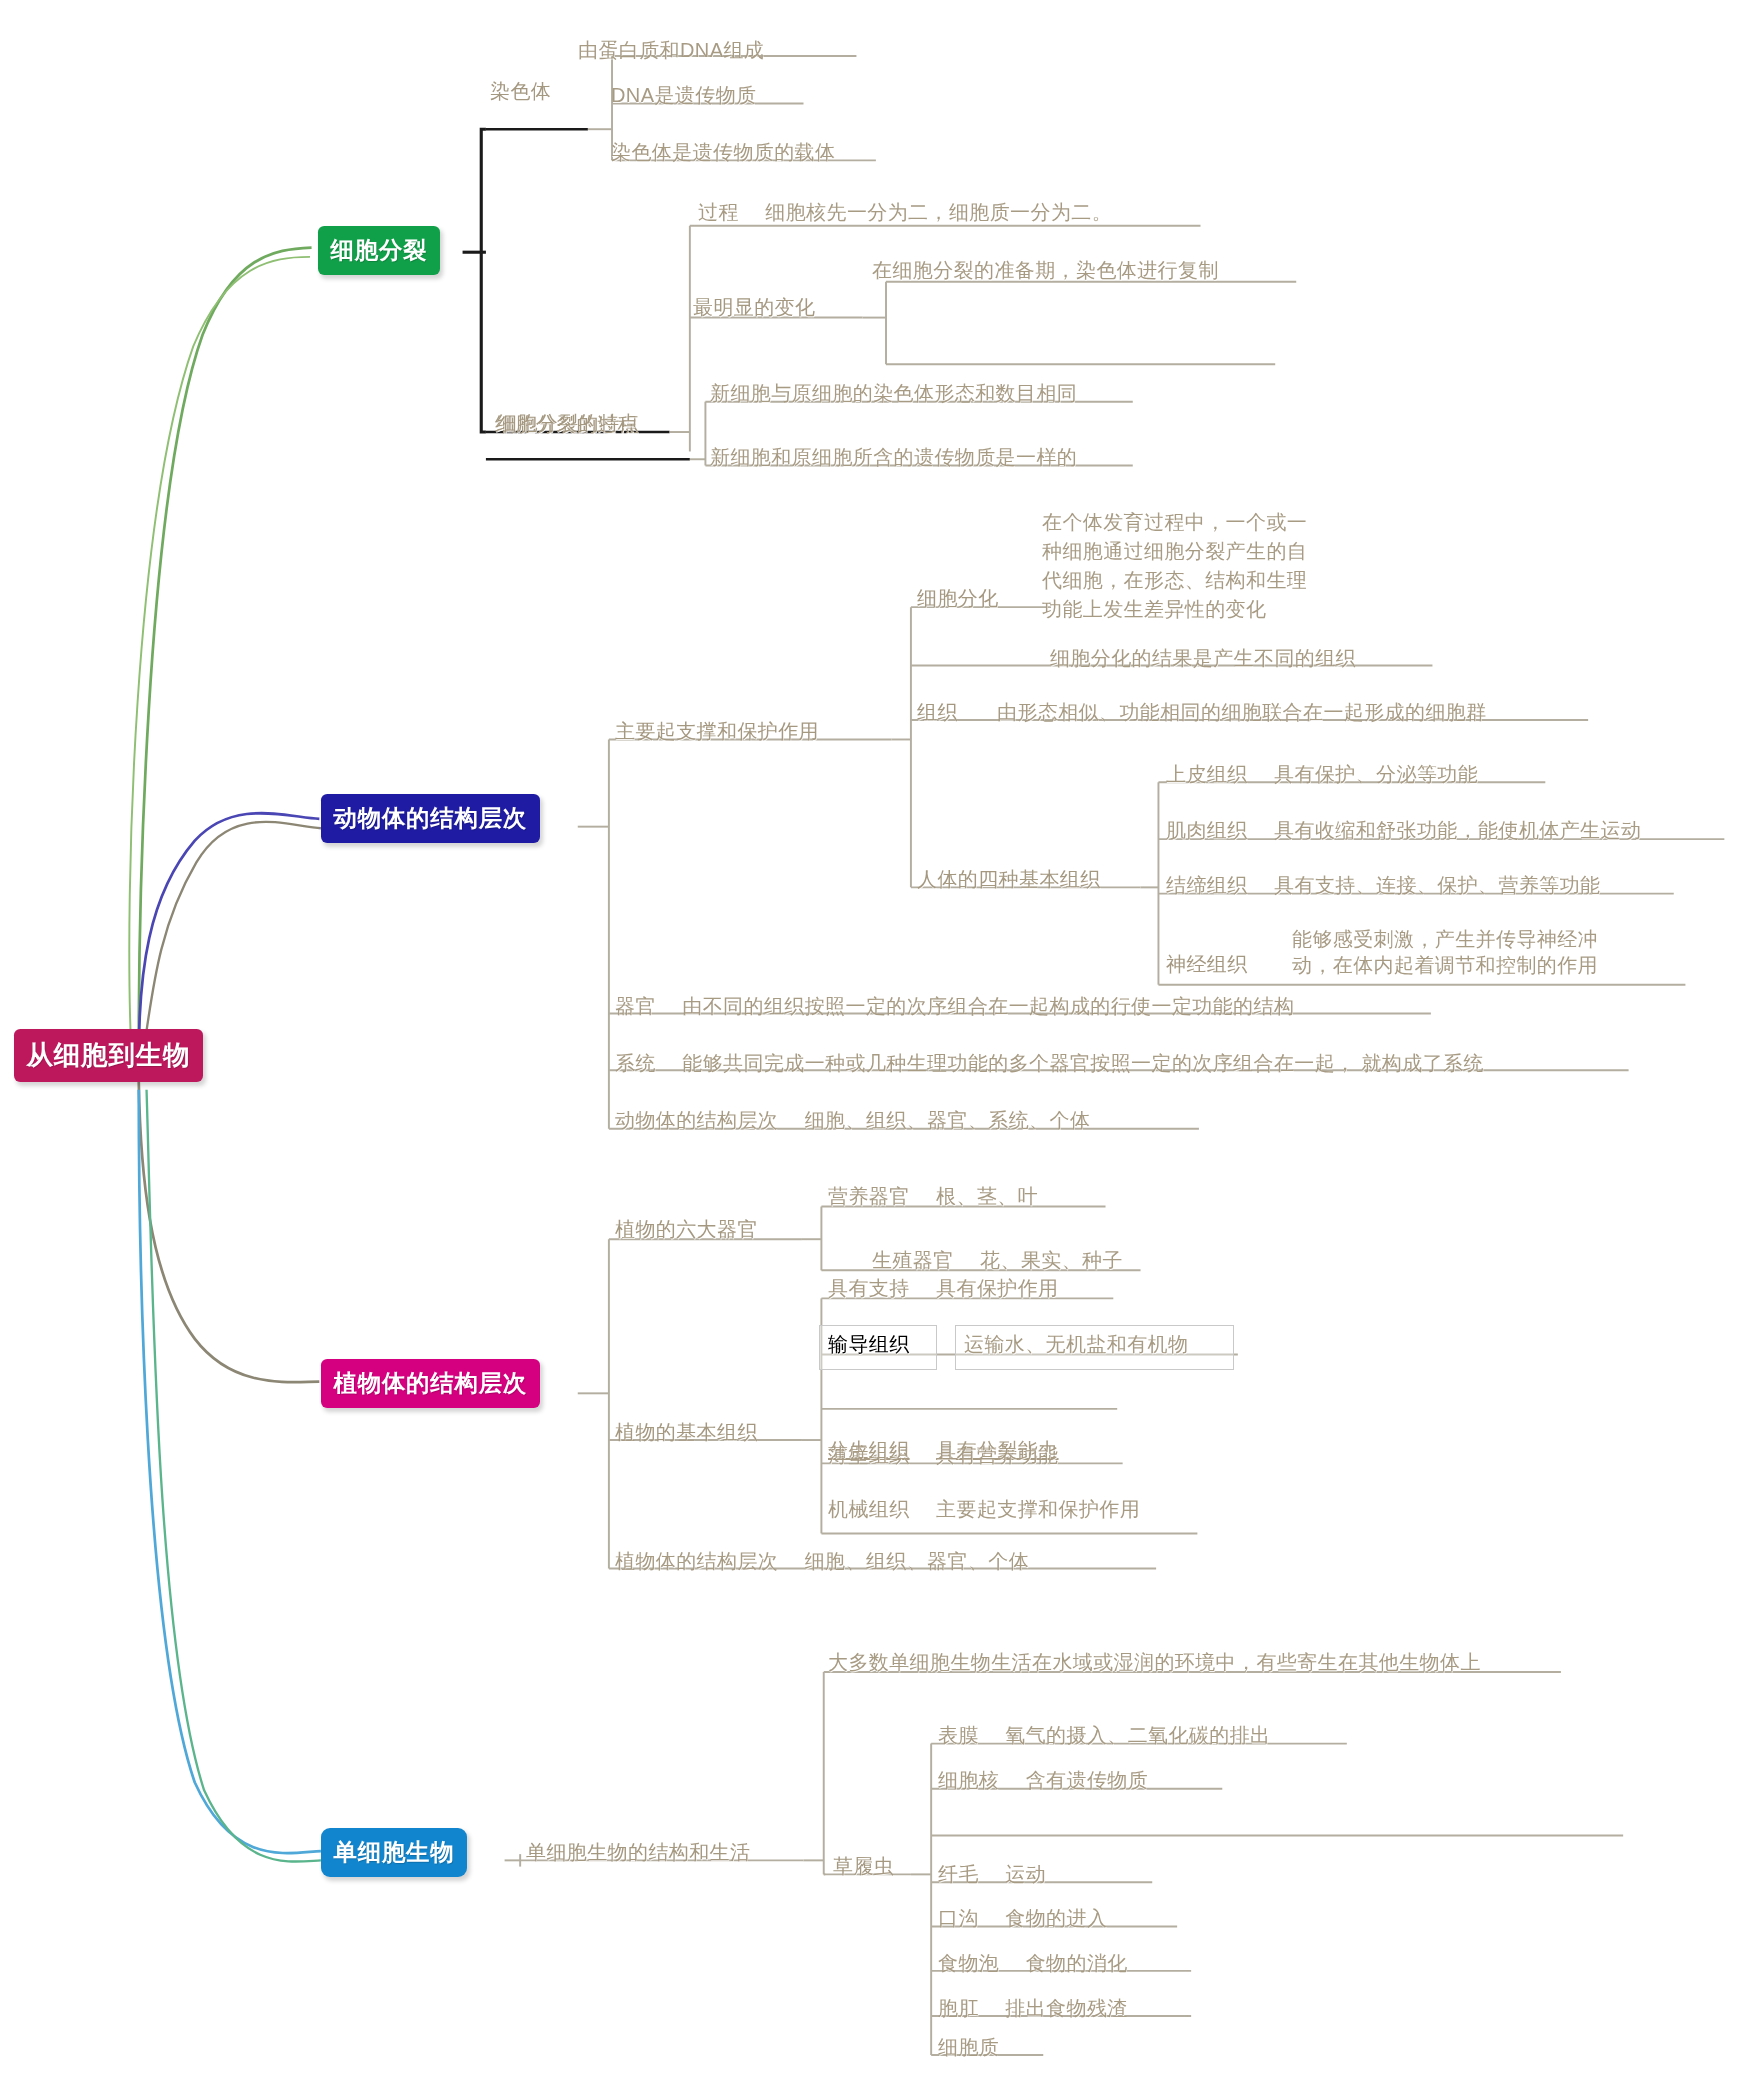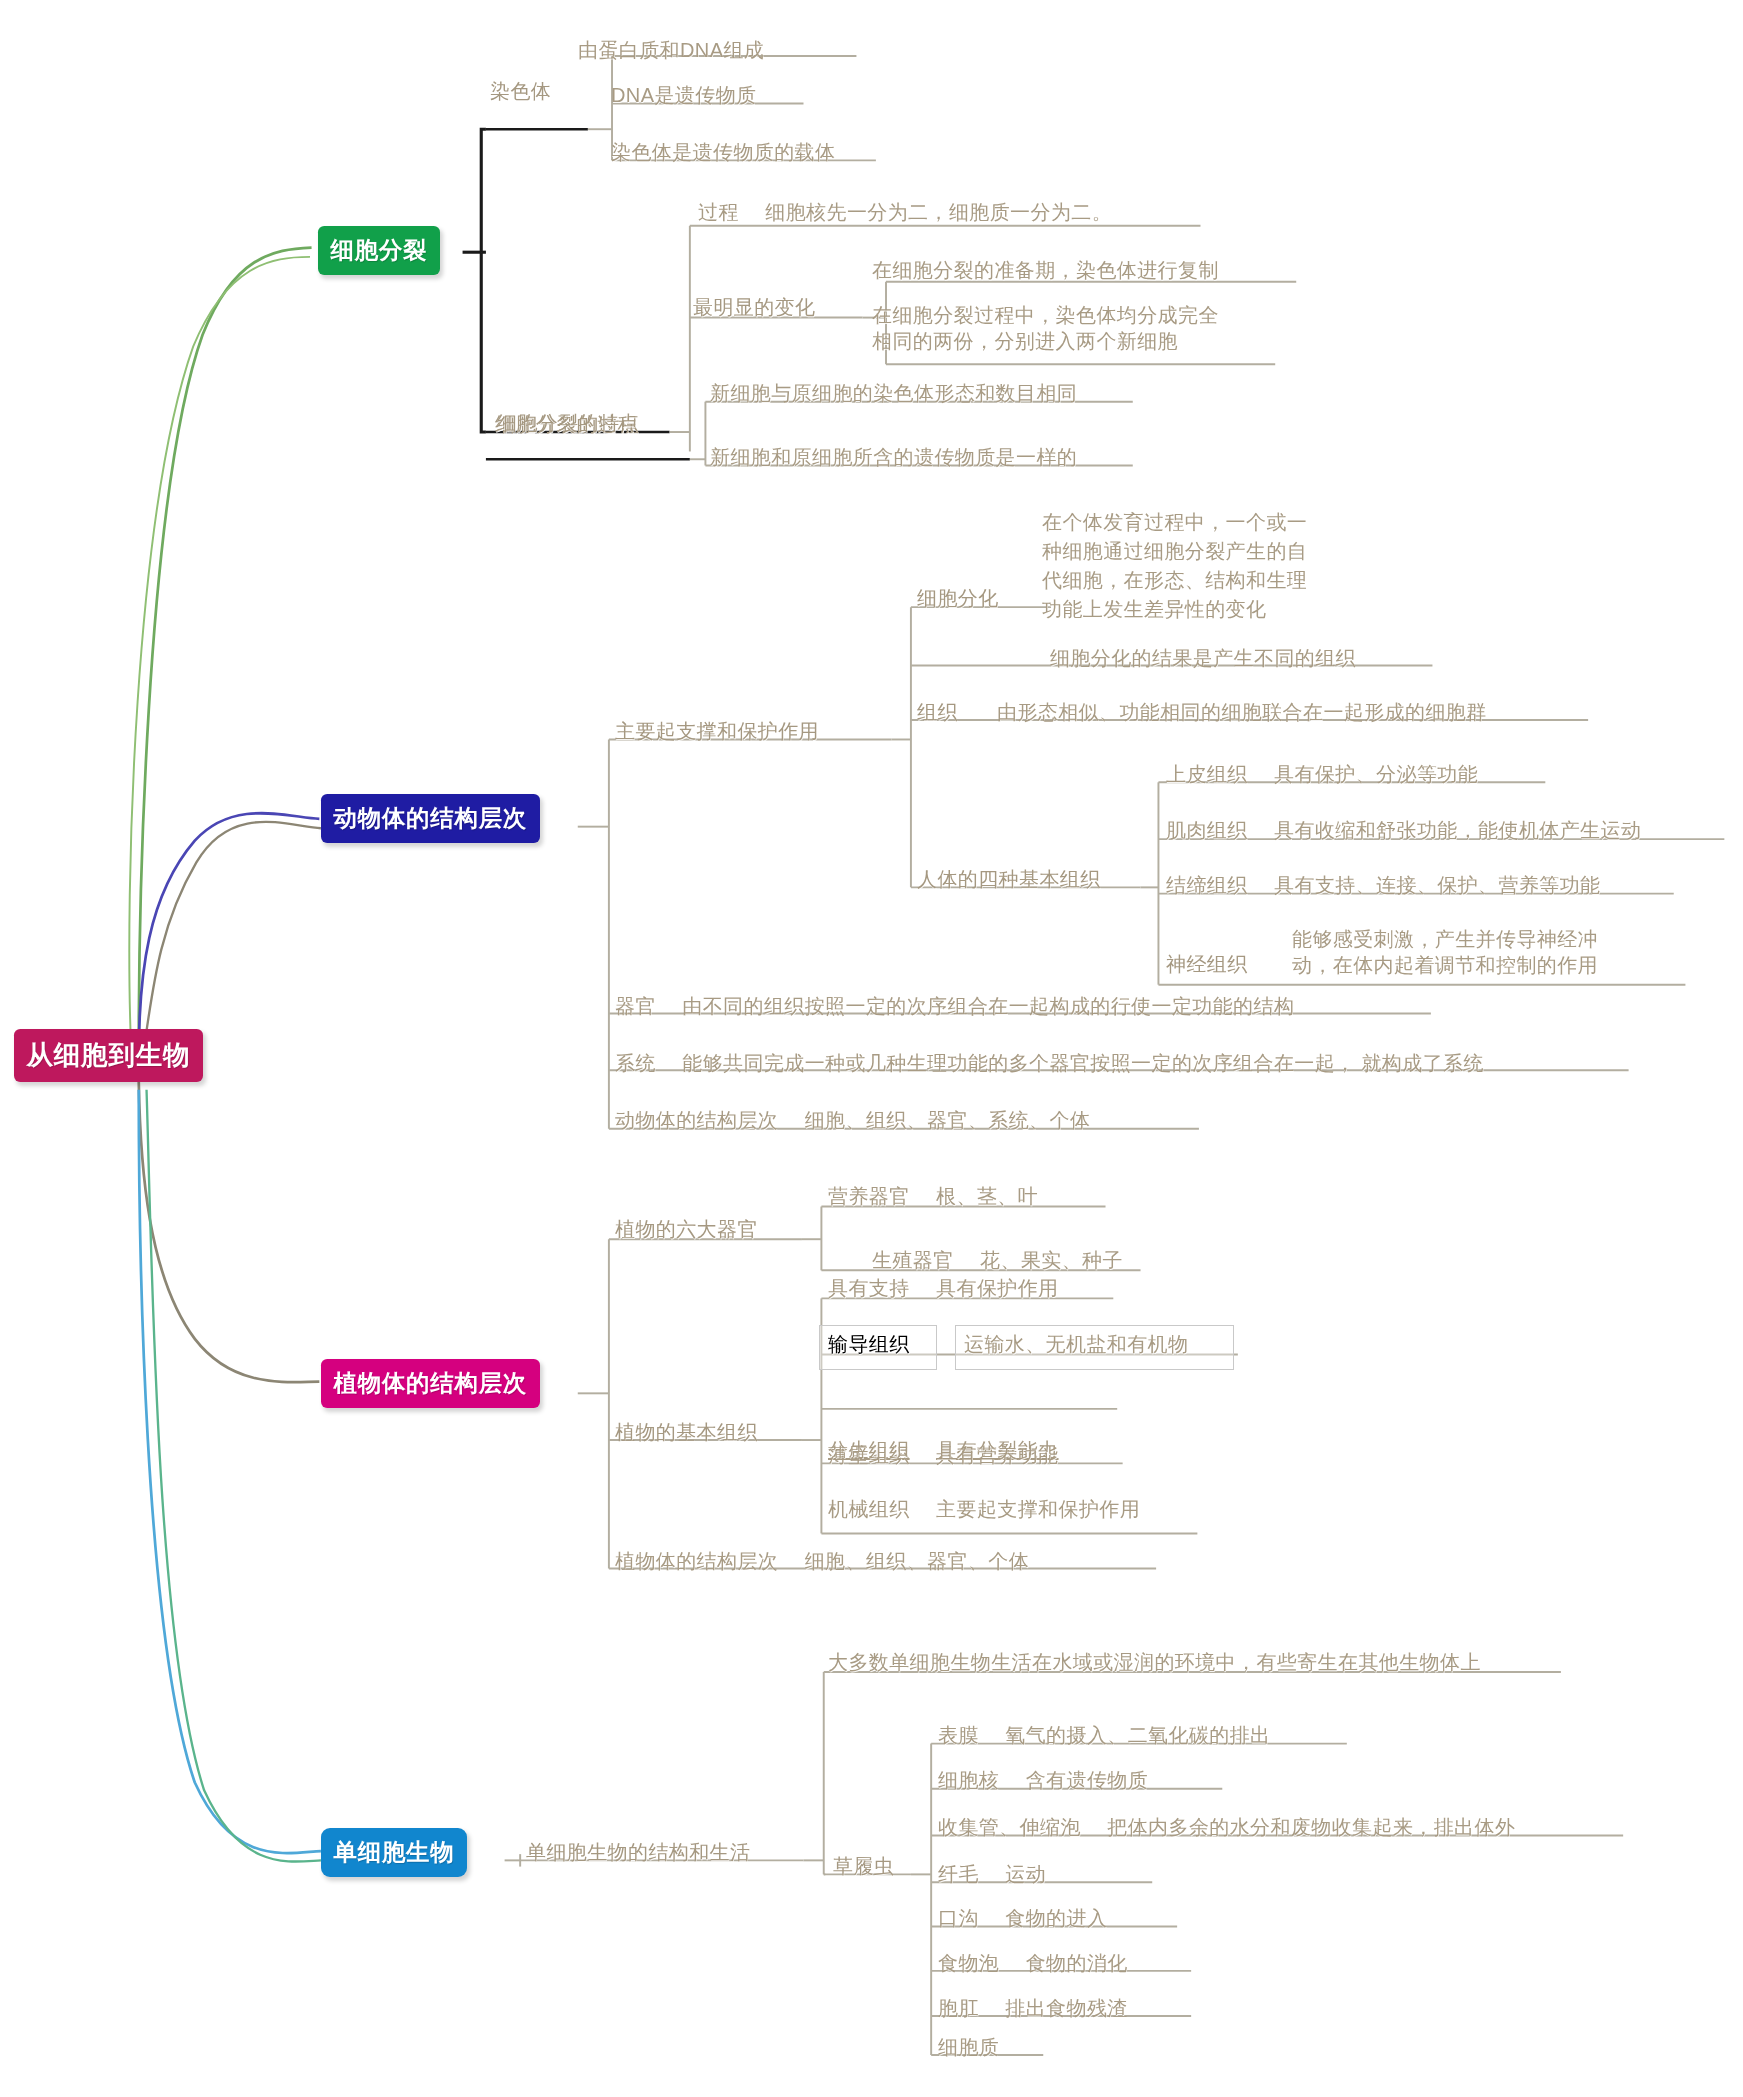--- a/index.html
+++ b/index.html
@@ -191,22 +191,20 @@
   <div class="node lbl" style="left:495px; top:411px;">细胞分裂的过程</div>
 
   <div class="node row" style="left:698px; top:199px;">
     <span class="k">过程</span>
     <span class="v">细胞核先一分为二，细胞质一分为二。</span>
   </div>
 
   <div class="node lbl" style="left:693px; top:294px;">最明显的变化</div>
 
   <div class="node leaf" style="left:872px; top:257px;">在细胞分裂的准备期，染色体进行复制</div>
-  <div class="node leaf multiline" style="left:872px; top:302px;">在细胞分裂过程中，染色体均分成完全
-相同的两份，分别进入两个新细胞</div>
 
   <div class="node lbl" style="left:495px; top:407px;"></div>
   <div class="node lbl" style="left:497px; top:410px;">细胞分裂的特点</div>
 
   <div class="node leaf" style="left:710px; top:380px;">新细胞与原细胞的染色体形态和数目相同</div>
   <div class="node leaf" style="left:710px; top:444px;">新细胞和原细胞所含的遗传物质是一样的</div>
 
   <div class="cap navy" style="left:321px; top:794px;">
     <span>动物体的结构层次</span>
   </div>
@@ -310,24 +308,20 @@
   <div class="node lbl" style="left:833px; top:1853px;">草履虫</div>
 
   <div class="node row" style="left:938px; top:1722px;">
     <span class="k">表膜</span>
     <span class="v">氧气的摄入、二氧化碳的排出</span>
   </div>
   <div class="node row" style="left:938px; top:1767px;">
     <span class="k">细胞核</span>
     <span class="v">含有遗传物质</span>
   </div>
-  <div class="node row" style="left:938px; top:1814px;">
-    <span class="k">收集管、伸缩泡</span>
-    <span class="v">把体内多余的水分和废物收集起来，排出体外</span>
-  </div>
   <div class="node row" style="left:938px; top:1861px;">
     <span class="k">纤毛</span>
     <span class="v">运动</span>
   </div>
   <div class="node row" style="left:938px; top:1905px;">
     <span class="k">口沟</span>
     <span class="v">食物的进入</span>
   </div>
   <div class="node row" style="left:938px; top:1950px;">
     <span class="k">食物泡</span>

